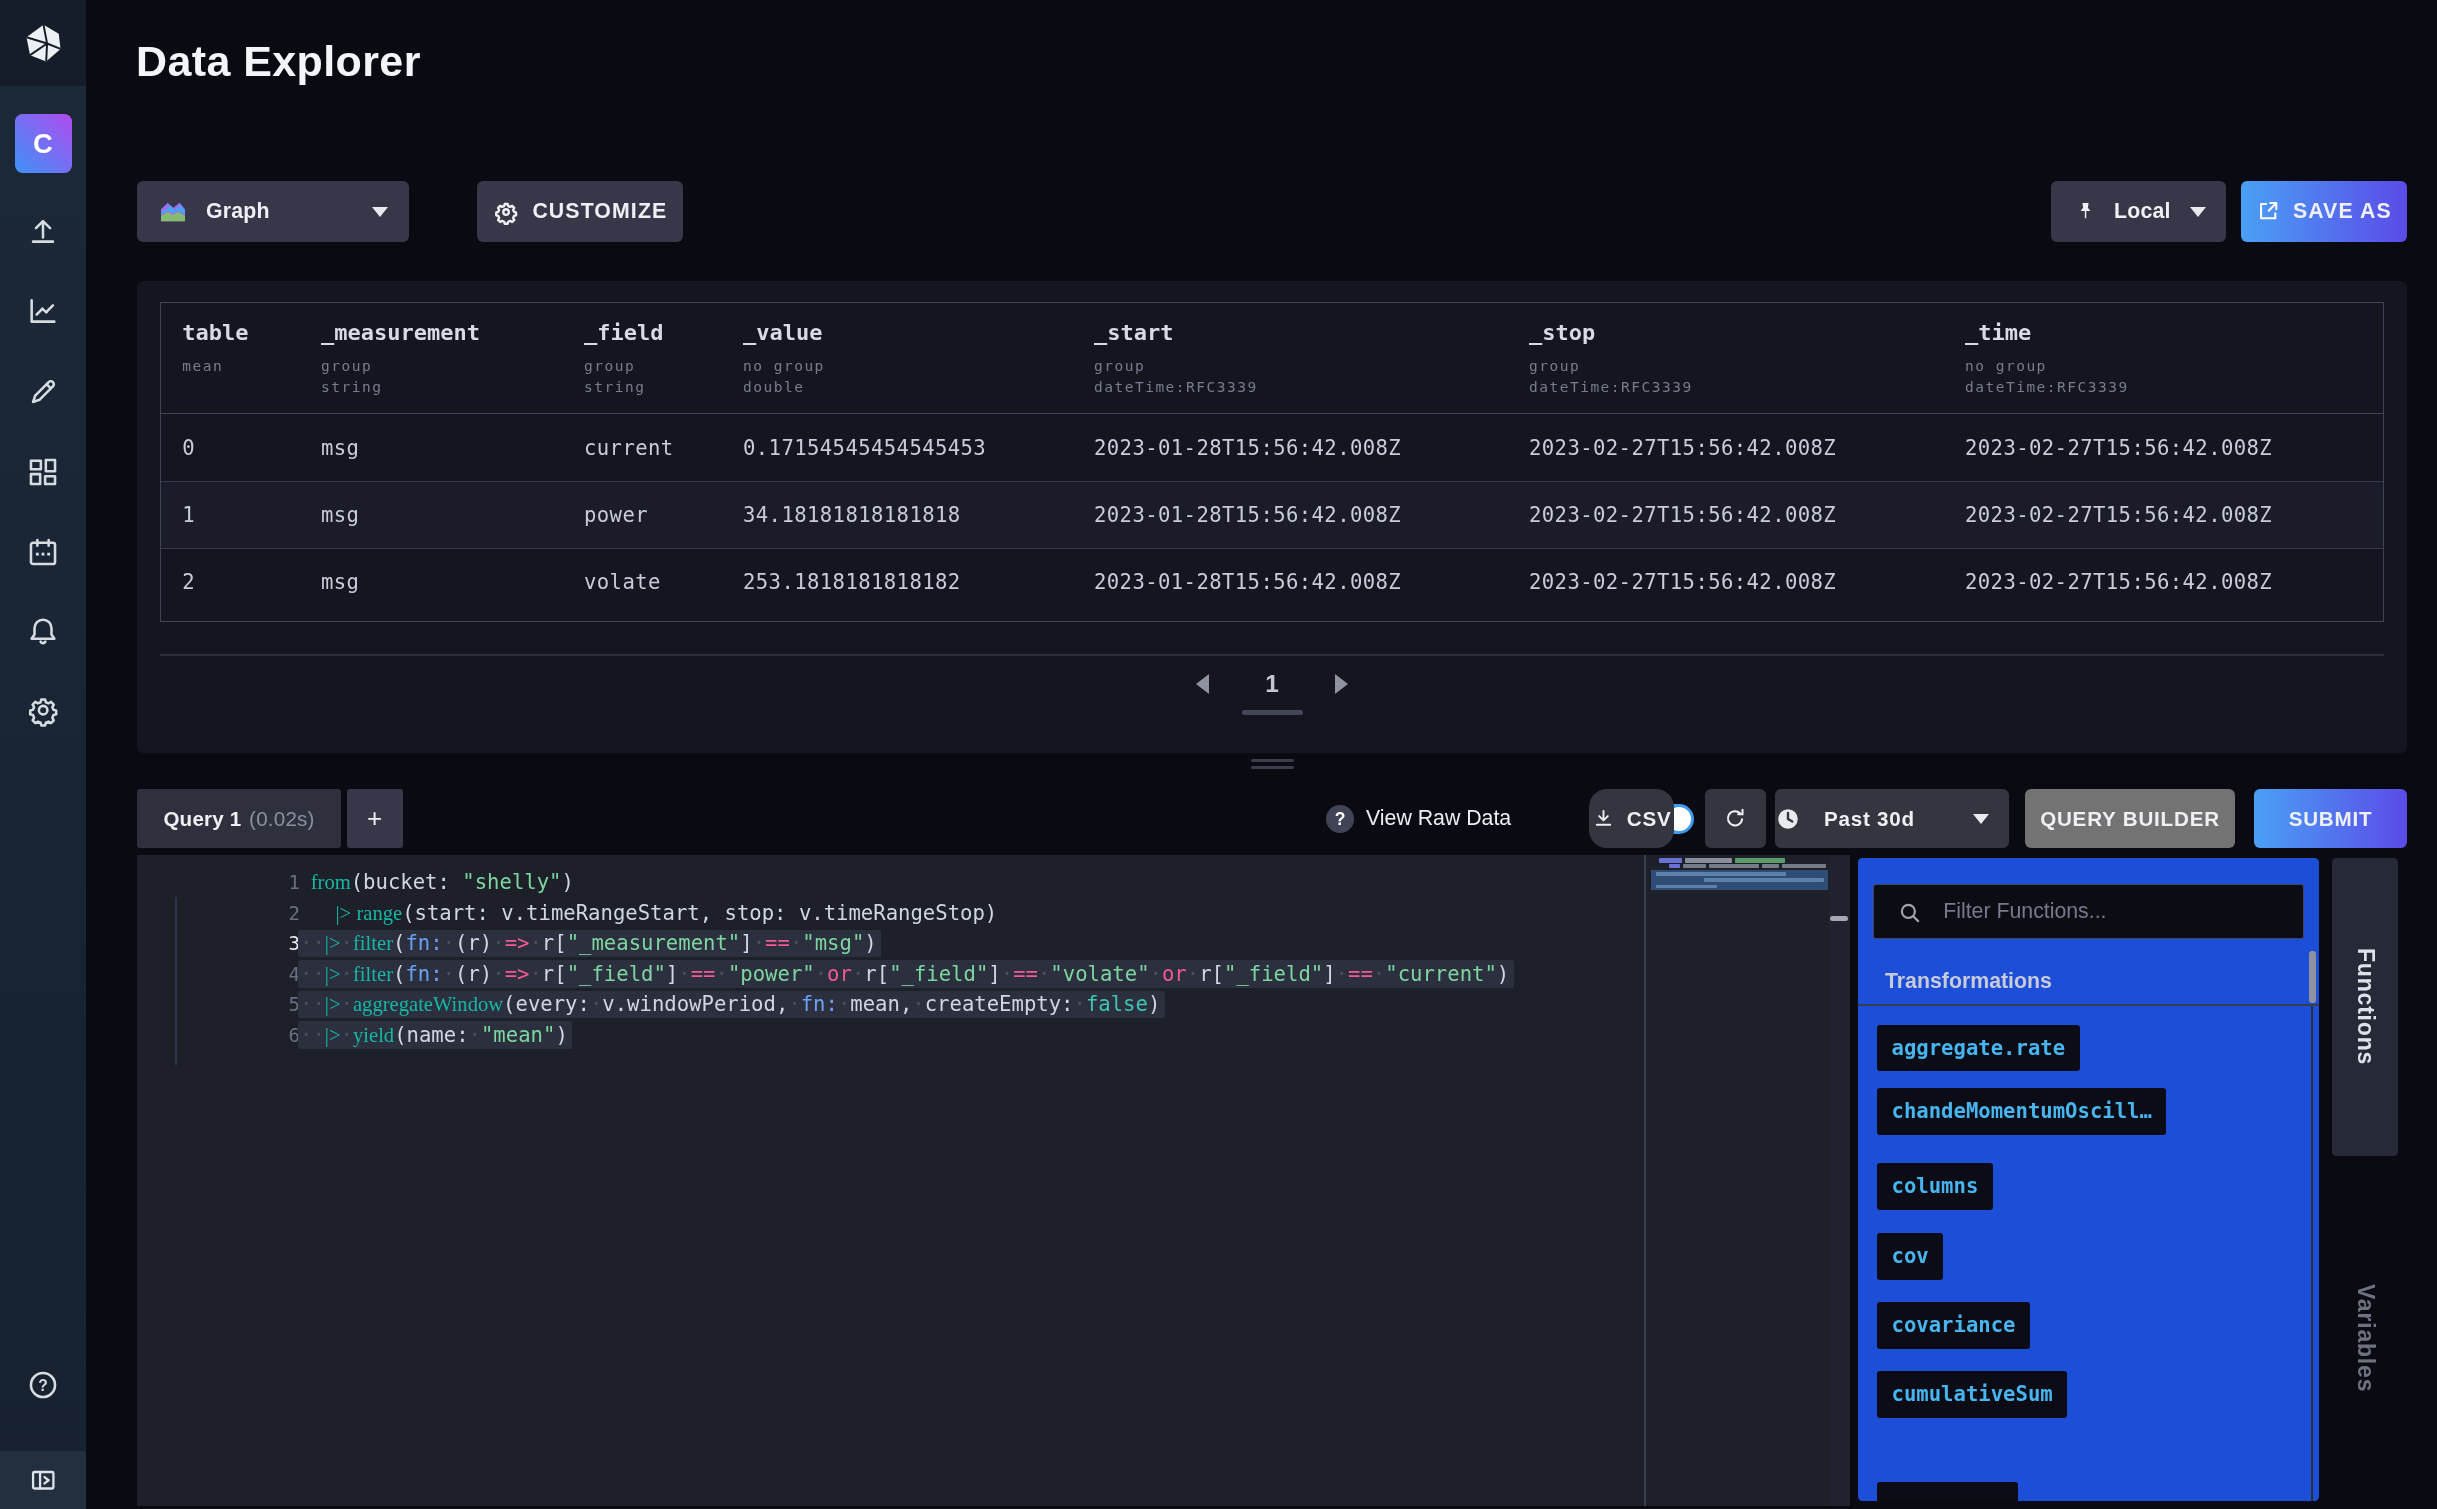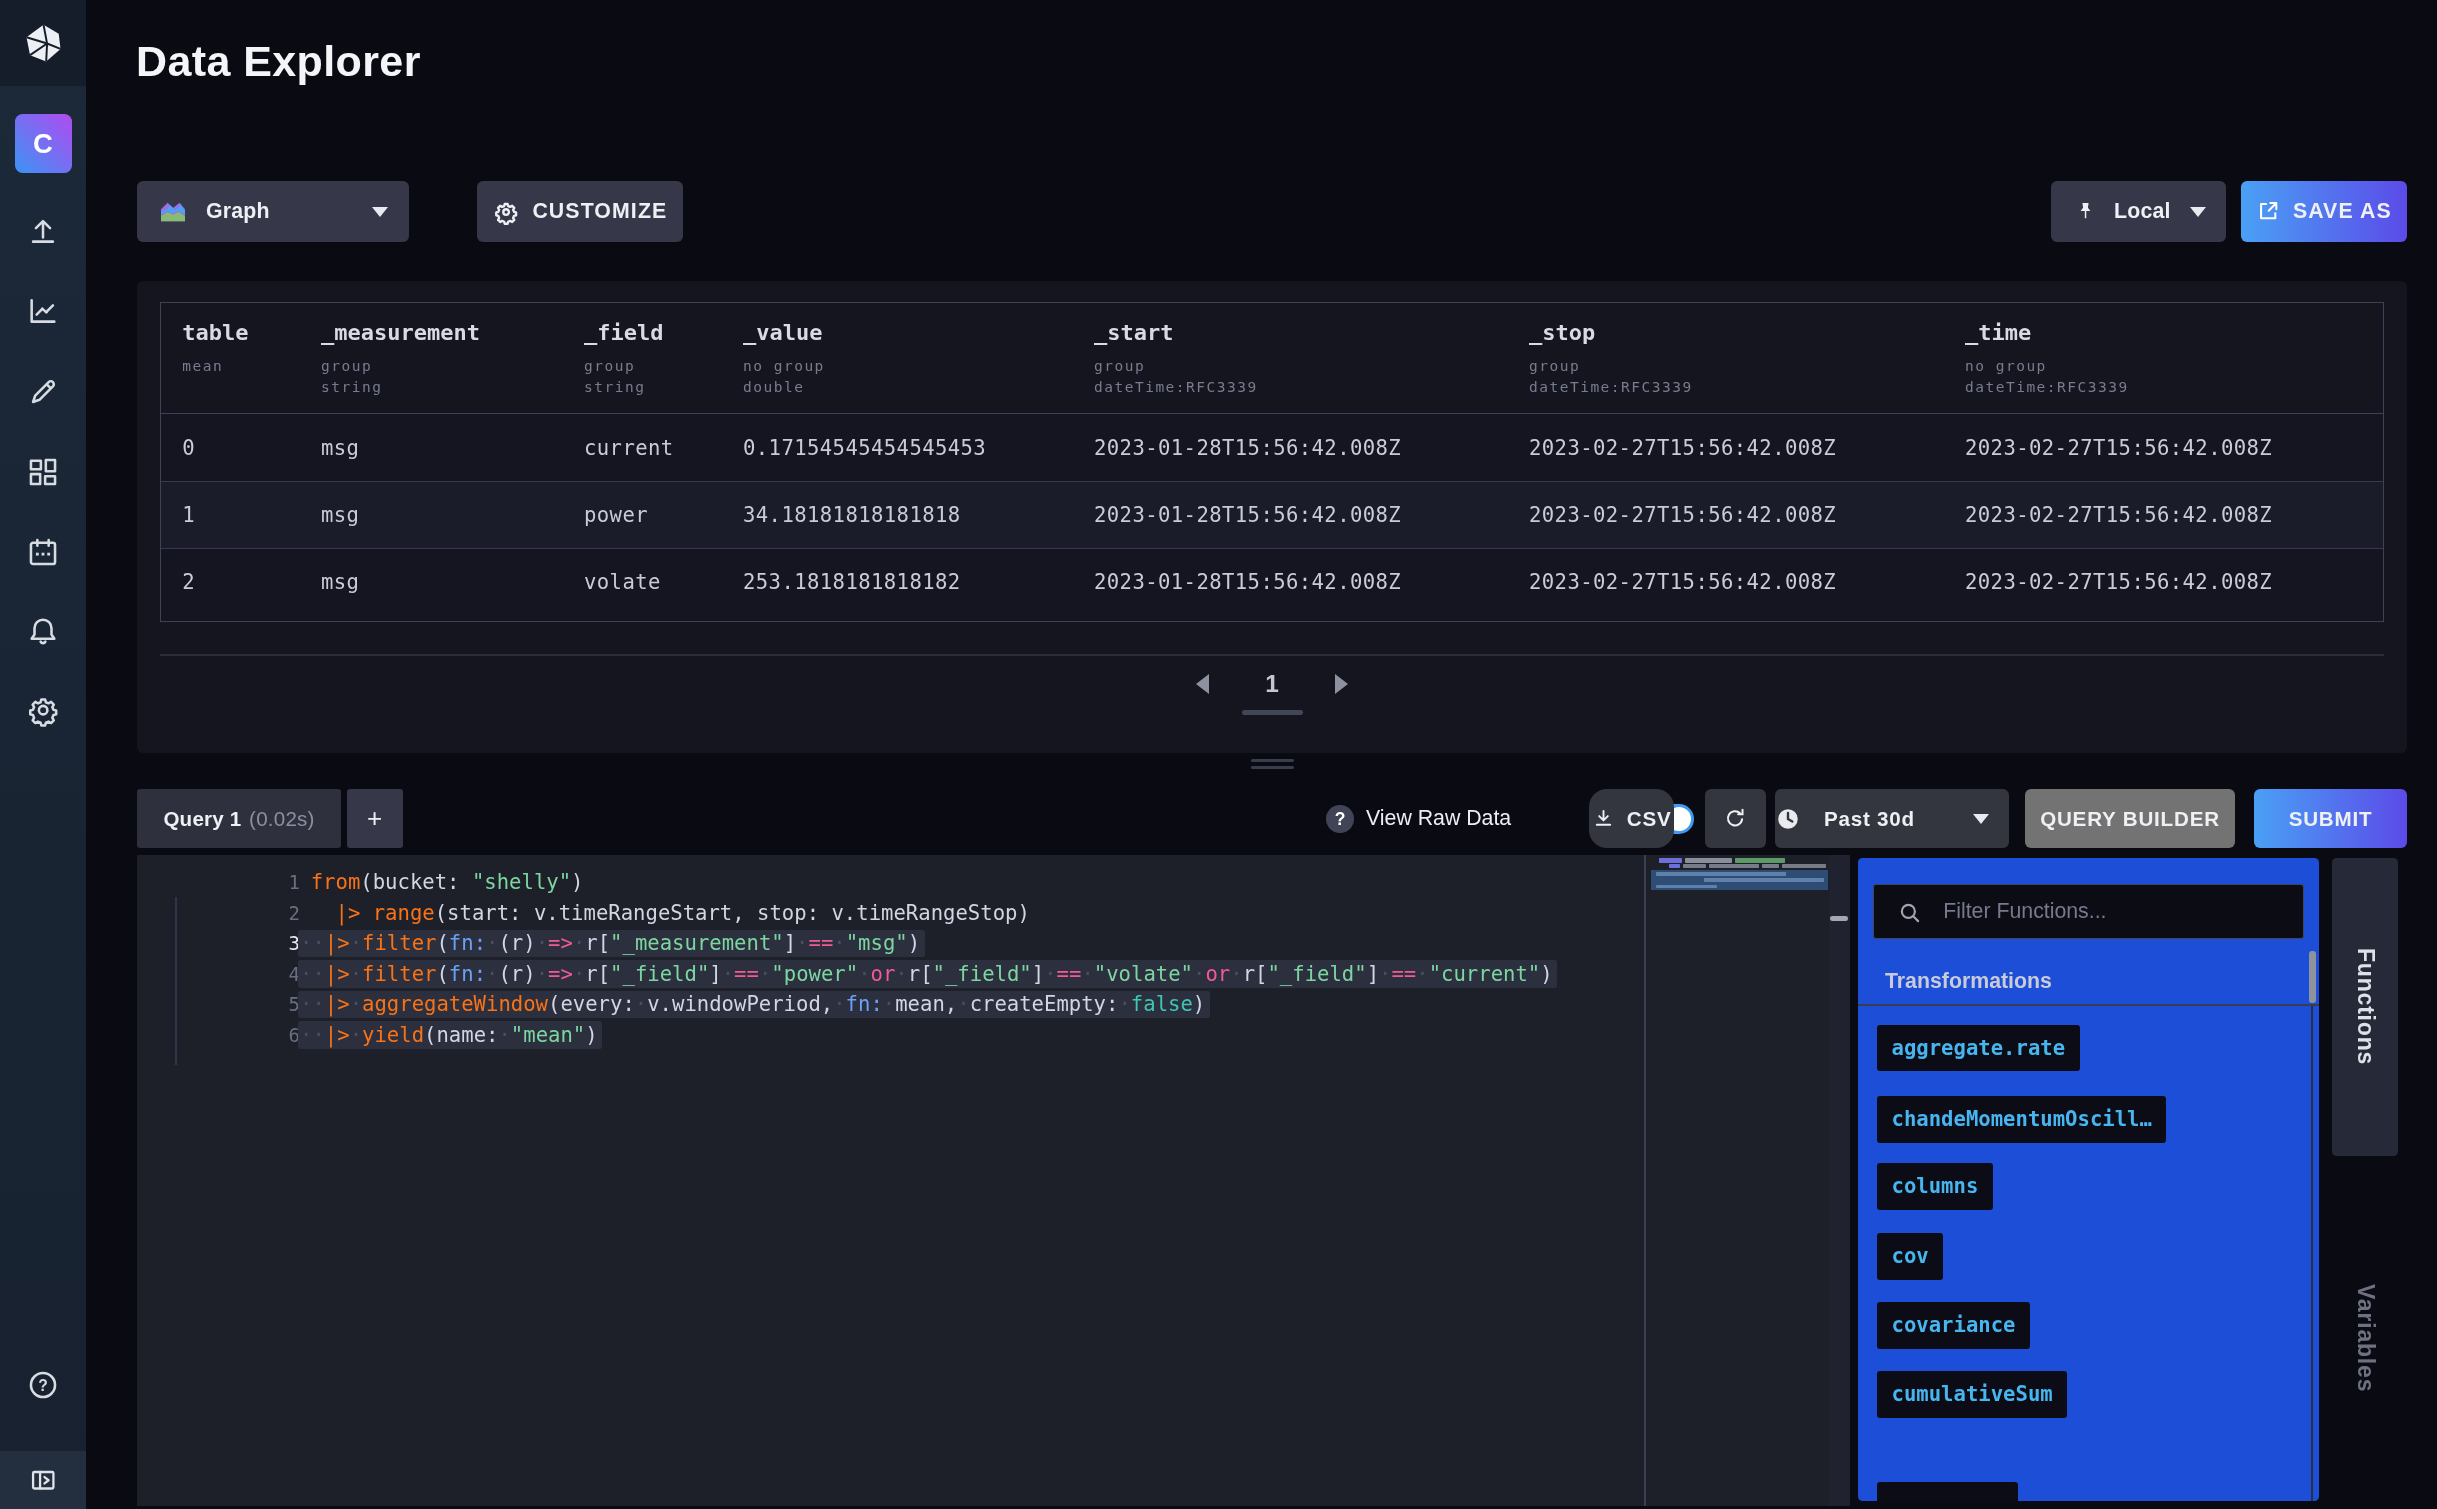--- a/index.html
+++ b/index.html
@@ -89,21 +89,21 @@
 
   
   #editor { position:absolute; left:137px; top:855px; width:1692px; height:651px; background:#1e2029; }
   #code { position:absolute; left:0; top:12.2px; width:1644px; font-family:"DejaVu Sans Mono", monospace;
     font-size:20.6px; }
   .cl { height:30.5px; display:flex; align-items:center; white-space:pre; }
   .ln { width:163px; text-align:right; color:#6a6e80; font-size:19px; flex:0 0 163px; padding-right:0; }
   .ln.active { color:#e6e8ef; }
   .lc { margin-left:10.7px; }
   .sel-bg { background:#2c2f3e; border-radius:2.3px; padding:1.5px 4.6px 2.3px 2.3px; margin-left:-2.3px; }
-  .tok-fn  { color:#f97316; }
+  .tok-fn  { color:#14b8a6;font-family:Liberation Serif, serif; }
   .tok-str { color:#7dd6a0; }
   .tok-op  { color:#f25995; }
   .tok-kw  { color:#6ba1f2; }
   .tok-pl  { color:#d2d5e2; }
   .tok-ws  { color:#494d60; }
   .tok-bool{ color:#3fc6b3; }
   #indent-guide { position:absolute; left:175px; top:897px; width:1.5px; height:168px; background:#30334a; }
   #editor-divider { position:absolute; left:1644px; top:855px; width:1.5px; height:651px; background:#3c3f52; }
 
   
@@ -122,21 +122,21 @@
     border:none; outline:none; color:#d6d8e2; font-size:21.3px; font-family:"Liberation Sans",sans-serif; }
   #fn-search input::placeholder { color:#767a8c; }
   #fn-section { position:absolute; left:27px; top:111px; font-size:21.3px; font-weight:600; color:#c9ccd8; }
   #fn-divider { position:absolute; left:0; top:146px; width:461px; height:1.5px; background:#3a3d4e; }
   #fn-scroll-thumb { position:absolute; left:451px; top:93px; width:6.9px; height:52px; background:#8e919e; border-radius:3px; cursor:pointer; }
   #fn-track { position:absolute; left:453px; top:148px; width:2.3px; height:495px; background:#2c2e3a; }
   #fn-list { position:absolute; left:0; top:146px; width:461px; height:497px; }
   .chip { position:absolute; left:19px; background:#0b0c15; border-radius:3px; padding:11.4px 14.5px;
     font-family:"DejaVu Sans Mono", monospace; font-size:20.6px; font-weight:700; color:#47b5f0;
     white-space:nowrap; cursor:pointer; }
-  .chip:nth-child(1){ top:20.6px; } .chip:nth-child(2){ top:92px;text-align:right; } .chip:nth-child(3){ top:159px; }
+  .chip:nth-child(1){ top:20.6px; } .chip:nth-child(2){ top:84px;text-align:right; } .chip:nth-child(3){ top:159px; }
   .chip:nth-child(4){ top:229px; } .chip:nth-child(5){ top:298px; } .chip:nth-child(6){ top:367px; }
   .chip:nth-child(7){ top:478px; min-width:141px; min-height:44px; }
 
   
   .vtab { position:absolute; left:2332px; width:66px; display:flex; align-items:center; justify-content:center;
     writing-mode:vertical-rl; font-size:23px; font-weight:600; letter-spacing:0.8px; cursor:pointer;
     border-radius:4.6px; }
   #tab-functions { top:858px; height:298px; background:#262937; color:#dfe1e9; }
   #tab-variables { top:1243px; height:191px; color:#6d7180; }
 </style>

